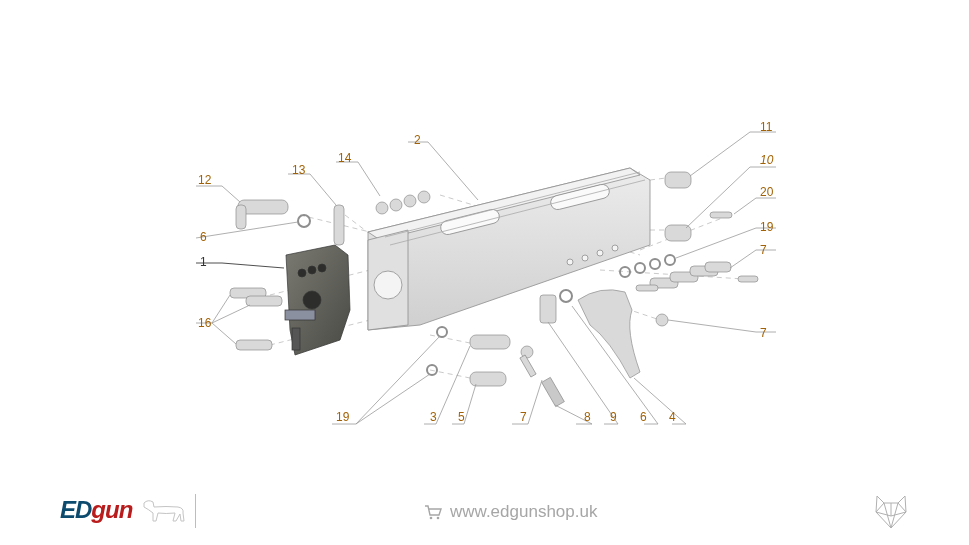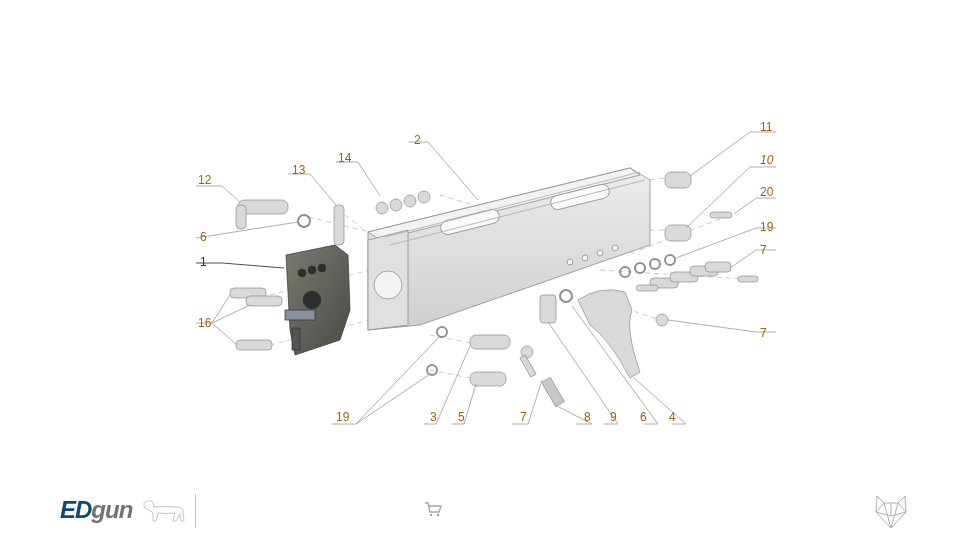--- a/index.html
+++ b/index.html
@@ -3,21 +3,21 @@
 <meta charset="utf-8">
 <style>
   html, body { margin:0; padding:0; background:#ffffff; }
   body { width:969px; height:545px; position:relative; overflow:hidden; font-family:"Liberation Sans", sans-serif; }
   .diagram { position:absolute; left:0; top:0; width:969px; height:545px; }
   .callout { position:absolute; font-size:12px; color:#a16207; font-family:"Liberation Sans", sans-serif; line-height:12px; }
   .callout.bold { color:#333; }
   .footer { position:absolute; left:0; top:480px; width:969px; height:65px; }
   .logo { position:absolute; left:60px; top:496px; font-size:24px; font-style:italic; font-weight:bold; font-family:"Liberation Sans", sans-serif; letter-spacing:-1px; }
   .logo .ed { color:#0c4a6e; }
-  .logo .gun { color:#737373; }
+  .logo .gun { color:#b91c1c; }
   .divider { position:absolute; left:195px; top:494px; width:1px; height:34px; background:#bdbdbd; }
   .shop { position:absolute; left:424px; top:502px; font-size:17px; color:#a6a6a6; display:flex; align-items:center; gap:8px; }
   .fox { position:absolute; left:874px; top:494px; }
 </style>
 </head>
 <body>
 
 <svg class="diagram" width="969" height="545" viewBox="0 0 969 545">
   <defs>
     <linearGradient id="alu" x1="0" y1="0" x2="0" y2="1">
@@ -185,20 +185,21 @@
     <path d="M4,4 Q8,0 13,3 L14,8 Q26,7 38,8 Q44,9 43,14 L44,22 L41,22 L40,15 L36,22 L33,22 L35,14 Q26,15 18,14 L16,22 L13,22 L13,14 Q8,10 4,8 Z" fill="none" stroke="#c4c4c4" stroke-width="1"></path>
   </svg>
 </div>
 <div class="divider"></div>
 <div class="shop">
   <svg width="18" height="15" viewBox="0 0 18 15">
     <path d="M1,1 L4,1 L6,10 L15,10 L17,4 L5,4" fill="none" stroke="#a6a6a6" stroke-width="1.4"></path>
     <circle cx="7" cy="13" r="1.3" fill="#a6a6a6"></circle>
       <circle cx="14" cy="13" r="1.3" fill="#a6a6a6"></circle>
   </svg>
+  <span>www.edgunshop.uk</span>
 </div>
 <svg class="fox" width="34" height="36" viewBox="0 0 34 36">
   <g fill="none" stroke="#b0b0b0" stroke-width="1">
     <path d="M3,2 L10,9 L24,9 L31,2 L32,18 L17,34 L2,18 Z"></path>
     <path d="M10,9 L17,34 L24,9"></path>
     <path d="M17,9 L17,22"></path>
     <path d="M2,18 L10,9 M32,18 L24,9 M2,18 L17,22 L32,18"></path>
   </g>
 </svg>
 

